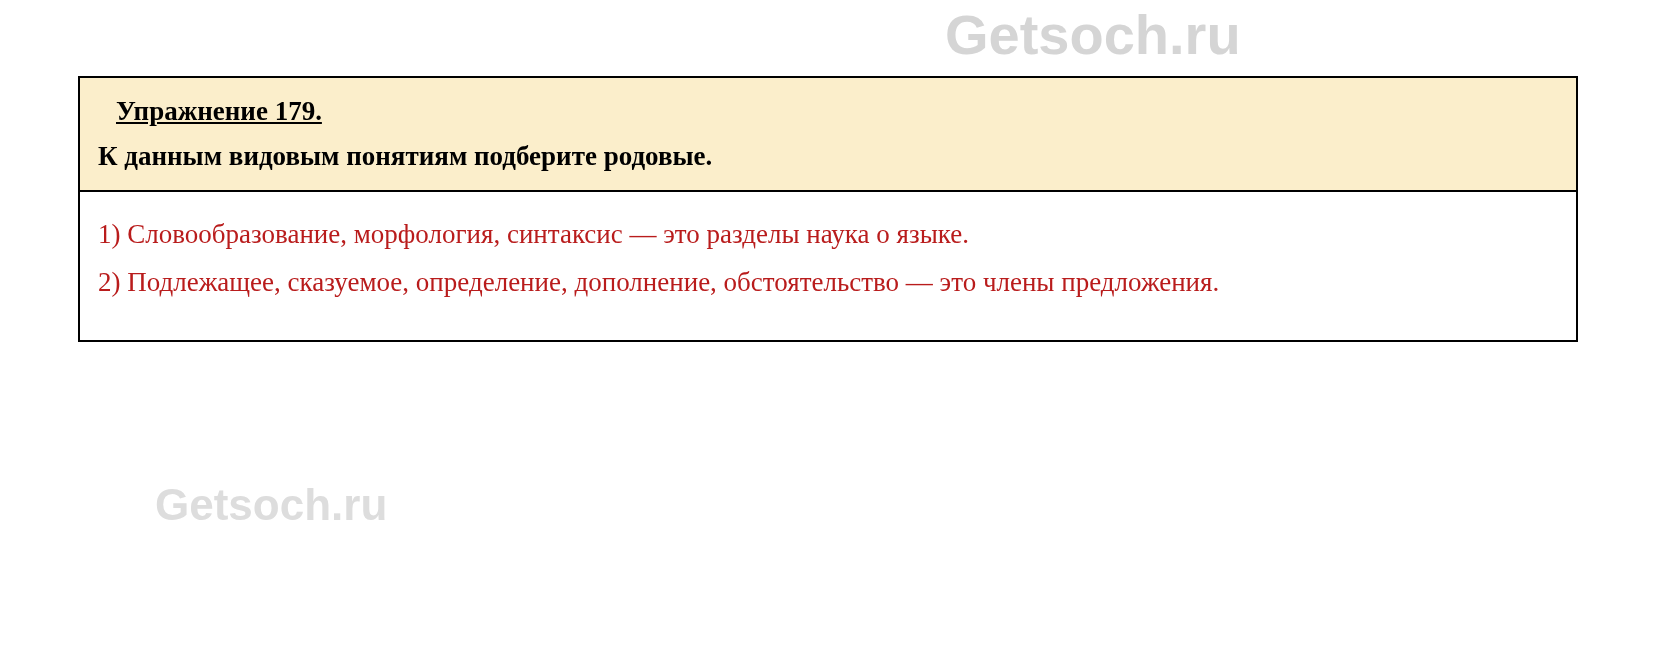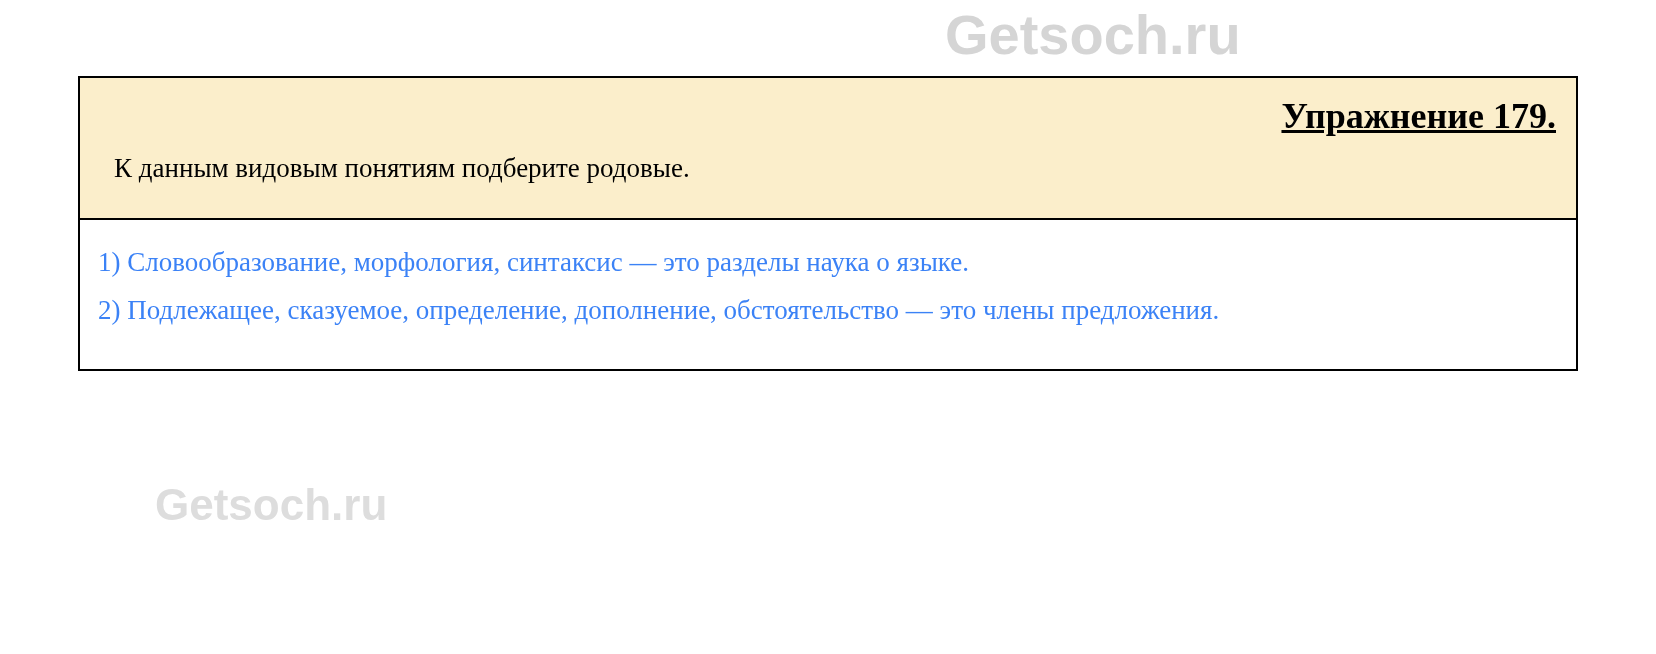--- a/index.html
+++ b/index.html
@@ -56,44 +56,43 @@
     box-sizing: border-box;
     background: #ffffff;
   }
   .card-header {
     background: #fbeecb;
     border-bottom: 2px solid #000000;
     padding: 18px 20px 18px 18px;
     box-sizing: border-box;
   }
   .exercise-title {
-    font-size: 36px;
+    font-size: 27px;
     font-weight: bold;
     text-decoration: underline;
-    margin: 0 0 14px 4px;
+    margin: 0 0 14px 18px;
     line-height: 1.15;
-    text-align: right;
   }
   .exercise-task {
     font-size: 27px;
-    font-weight: normal;
-    margin: 16px;
+    font-weight: bold;
+    margin: 0;
     line-height: 1.15;
   }
   .card-body {
     padding: 18px 22px 34px 18px;
     box-sizing: border-box;
   }
   .answer-line {
     font-size: 27px;
     line-height: 1.78;
     text-align: justify;
     text-justify: inter-word;
     margin: 0;
-    color: #3b82f6;
+    color: #b91c1c;
   }
   .answer-line:last-child {
     text-align: left;
   }
 </style>
 </head>
 <body>
 
 <div class="watermark wm-top">Getsoch.ru</div>
 <div class="watermark wm-mid">Getsoch.ru</div>

